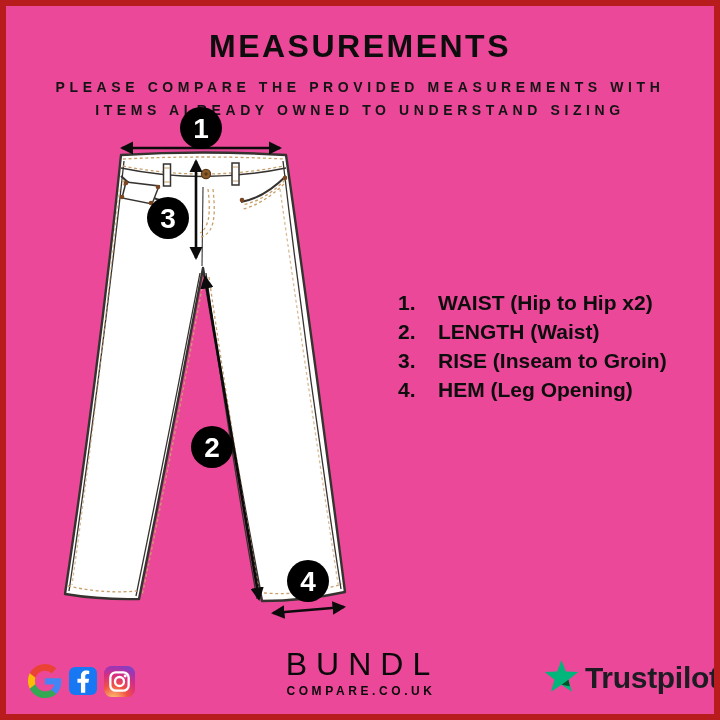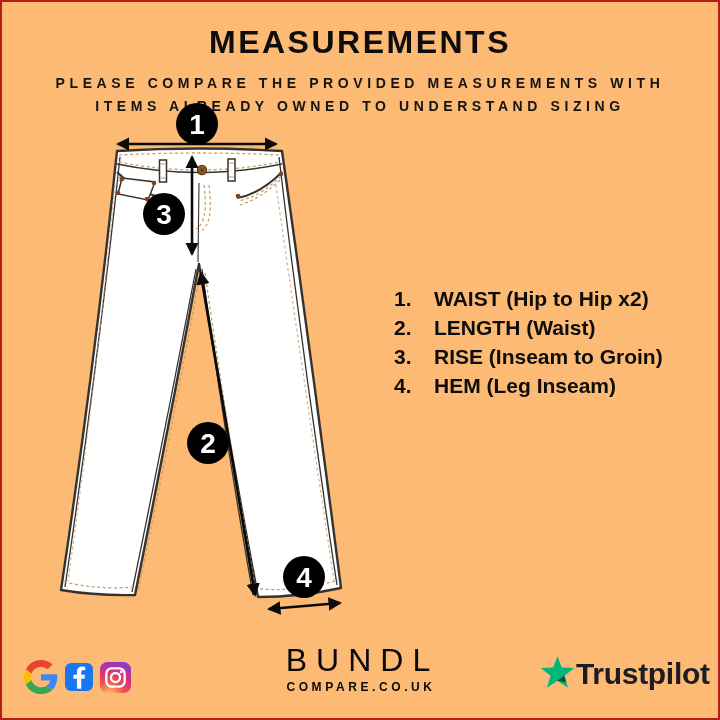--- a/index.html
+++ b/index.html
@@ -1,19 +1,19 @@
 <!DOCTYPE html>
 <html><head>
 <meta charset="utf-8">
 <style>
   html,body{margin:0;padding:0;background:#fff;}
   *{box-sizing:border-box;}
   .frame{
-    position:relative;width:720px;height:720px;background:#fdba74;
-    border:2px solid #b91c1c;overflow:hidden;
+    position:relative;width:720px;height:720px;background:#ec4899;
+    border:6px solid #b91c1c;overflow:hidden;
     font-family:"Liberation Sans",sans-serif;color:#0d0d0d;
   }
   
   .header{position:absolute;top:22px;left:0;right:0;text-align:center;}
   .title{
     margin:0 0 11px 0;font-weight:700;font-size:32px;line-height:1.15;
     letter-spacing:2.5px;color:#0d0d0d;
   }
   .sub{
     font-weight:700;font-size:14px;line-height:23px;letter-spacing:4.6px;
@@ -24,21 +24,21 @@
   
   .legend{position:absolute;left:392px;top:282px;}
   .legend-row{display:flex;line-height:29px;font-size:21px;font-weight:700;}
   .legend-num{width:40px;flex:0 0 40px;}
   .legend-label{white-space:nowrap;text-align:right;}
   
   .social{position:absolute;left:22px;top:657px;height:36px;display:flex;align-items:center;gap:7px;}
   .brand{position:absolute;left:0;right:0;top:641px;text-align:center;}
   .brand-name{font-size:32px;font-weight:400;letter-spacing:9px;text-indent:5px;line-height:34px;color:#0a0a0a;}
   .brand-domain{font-size:12px;font-weight:700;letter-spacing:3.6px;text-indent:2px;margin-top:3px;color:#0a0a0a;}
-  .trustpilot{position:absolute;left:537px;top:653px;display:flex;align-items:center;}
+  .trustpilot{position:absolute;left:537px;top:653px;display:flex;align-items:center;gap:5px;}
   .trustpilot-label{font-size:30px;font-weight:700;letter-spacing:-0.3px;color:#1c1c22;}
 </style>
 </head>
 <body>
 
 <div class="frame">
 
   <div class="header">
     <h1 class="title">MEASUREMENTS</h1>
     <div class="sub">PLEASE COMPARE THE PROVIDED MEASUREMENTS WITH</div>
@@ -147,21 +147,21 @@
     <div class="legend-row">
       <span class="legend-num">2.</span>
       <span class="legend-label">LENGTH (Waist)</span>
     </div>
     <div class="legend-row">
       <span class="legend-num">3.</span>
       <span class="legend-label">RISE (Inseam to Groin)</span>
     </div>
     <div class="legend-row">
       <span class="legend-num">4.</span>
-      <span class="legend-label">HEM (Leg Inseam)</span>
+      <span class="legend-label">HEM (Leg Opening)</span>
     </div>
   </div>
 
   <div class="social">
     <svg width="34" height="34" viewBox="0 0 48 48">
       <path fill="#EA4335" d="M24 9.5c3.54 0 6.71 1.22 9.21 3.6l6.85-6.85C35.9 2.38 30.47 0 24 0 14.62 0 6.51 5.38 2.56 13.22l7.98 6.19C12.43 13.72 17.74 9.5 24 9.5z"></path>
       <path fill="#4285F4" d="M46.98 24.55c0-1.57-.15-3.09-.38-4.55H24v9.02h12.94c-.58 2.96-2.26 5.48-4.78 7.18l7.73 6c4.51-4.18 7.09-10.36 7.09-17.65z"></path>
       <path fill="#FBBC05" d="M10.53 28.59c-.48-1.45-.76-2.99-.76-4.59s.27-3.14.76-4.59l-7.98-6.19C.92 16.46 0 20.12 0 24c0 3.88.92 7.54 2.56 10.78l7.97-6.19z"></path>
       <path fill="#34A853" d="M24 48c6.48 0 11.93-2.13 15.89-5.81l-7.73-6c-2.15 1.45-4.92 2.3-8.16 2.3-6.26 0-11.57-4.22-13.47-9.91l-7.98 6.19C6.51 42.62 14.62 48 24 48z"></path>
     </svg>

